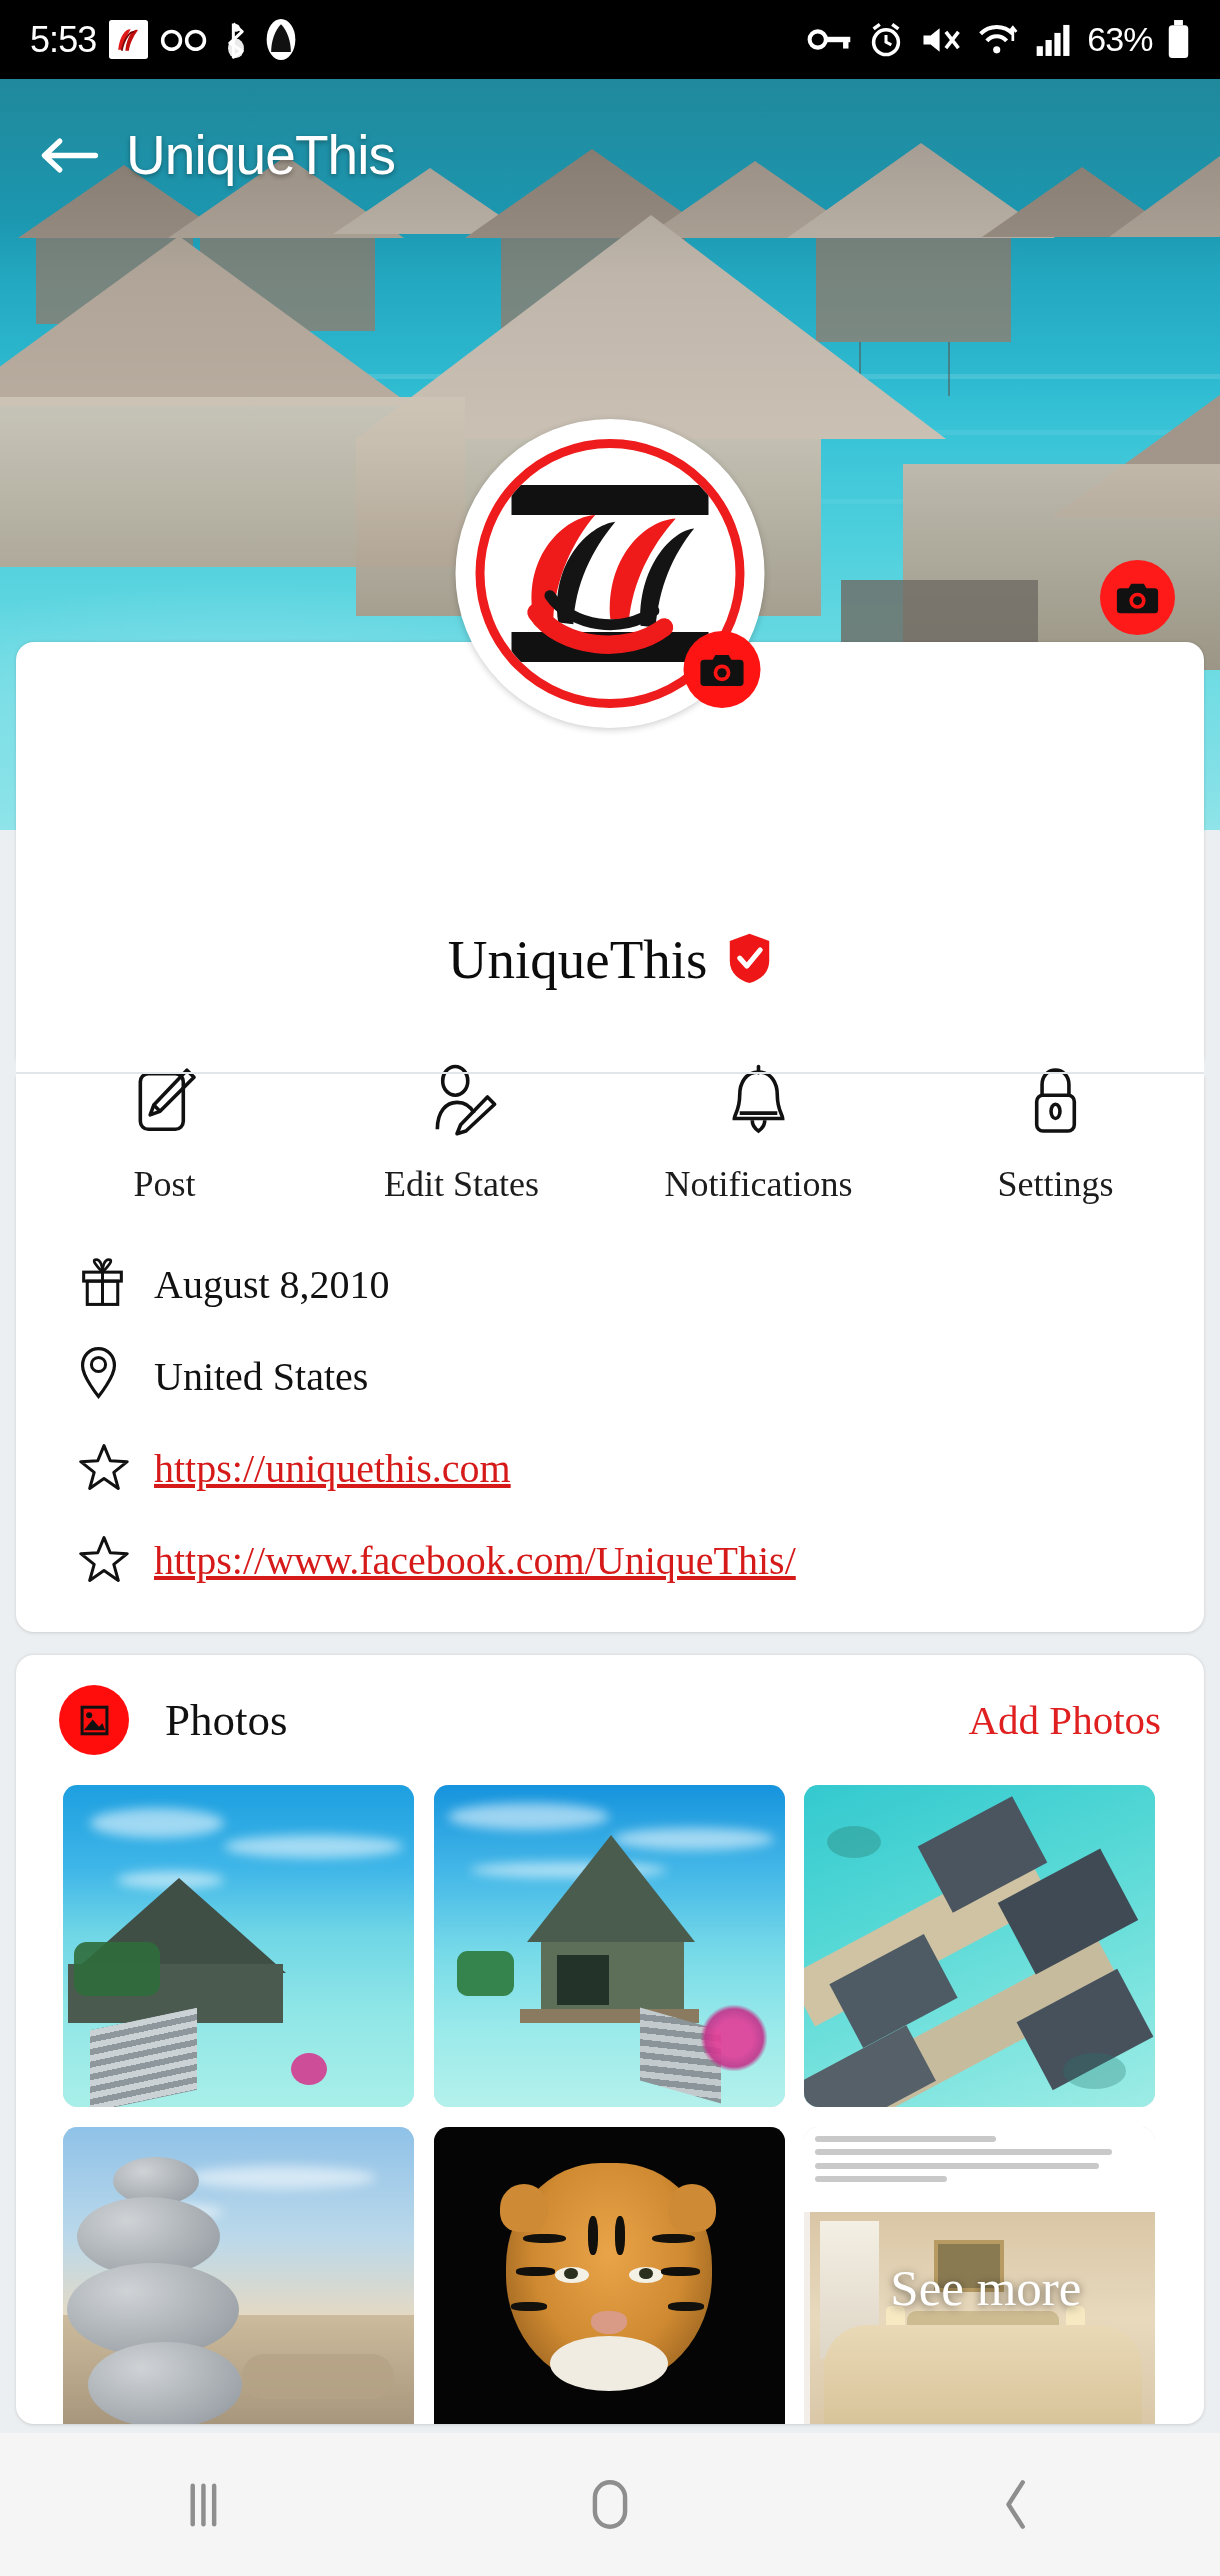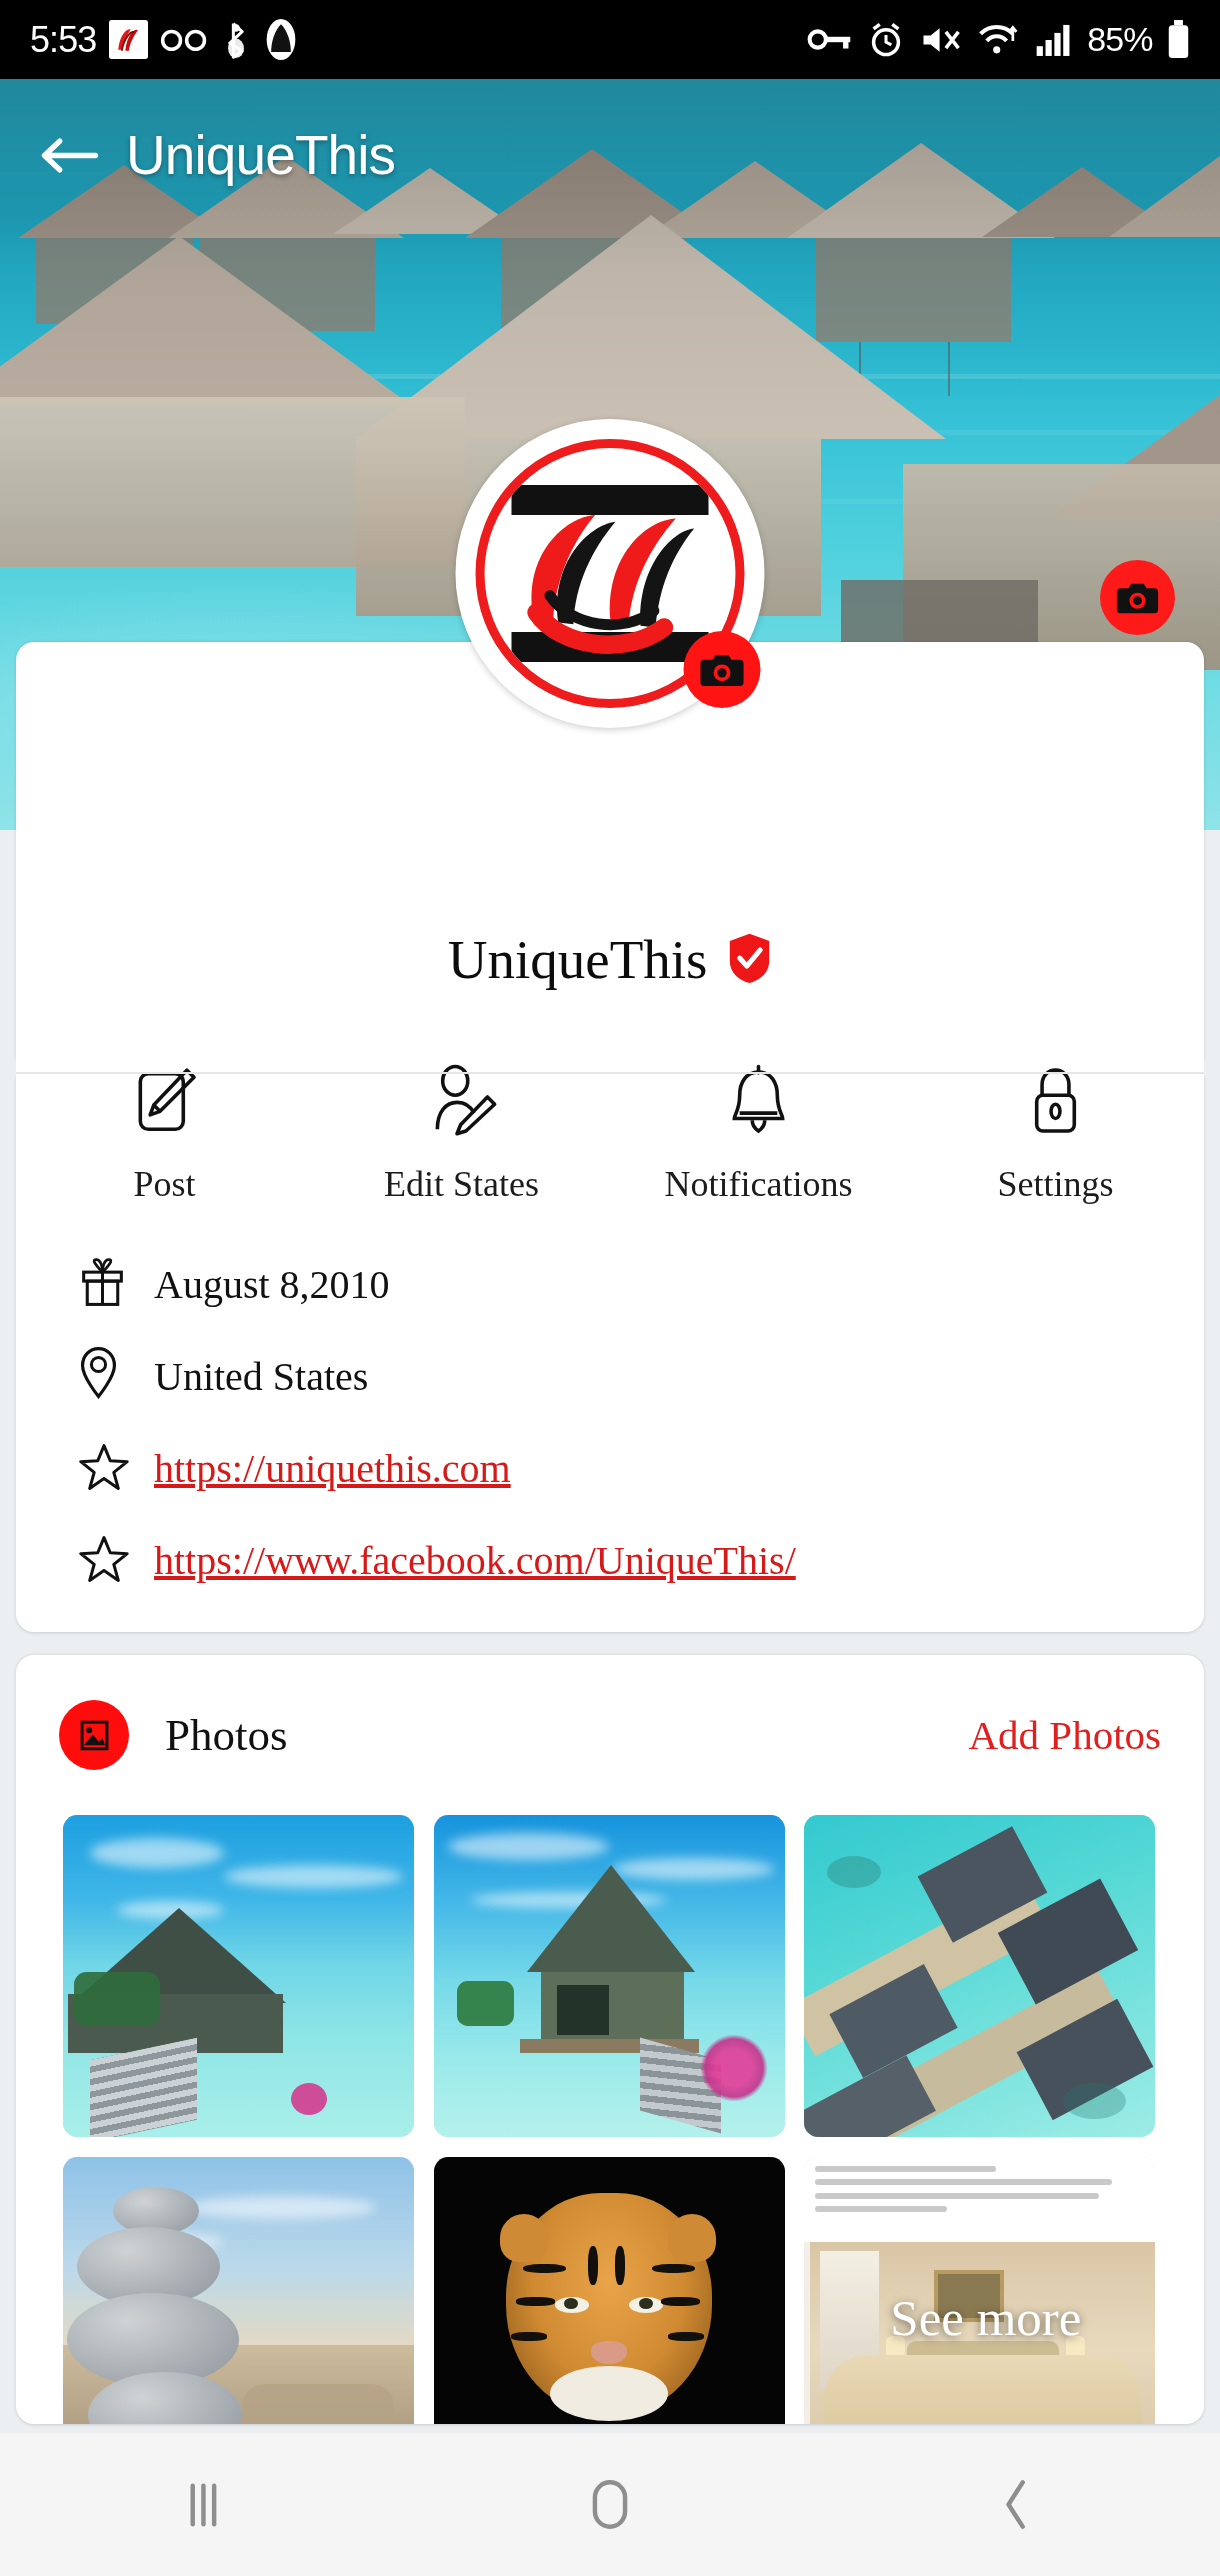--- a/index.html
+++ b/index.html
@@ -120,21 +120,21 @@
   .infolink{
     font-size:40px;color:#d61a1a;text-decoration:underline;
     font-family:"Liberation Serif",serif;cursor:pointer;
   }
 
   
   .photos-card{
     position:absolute;top:1655px;left:16px;width:1188px;height:769px;z-index:10;
     border-radius:18px;overflow:hidden;
   }
-  .photos-head{display:flex;align-items:center;height:160px;padding:0 43px;}
+  .photos-head{display:flex;align-items:center;height:130px;padding:0 43px;}
   .ph-badge{
     width:70px;height:70px;border-radius:50%;background:#ff0d0d;
     display:flex;align-items:center;justify-content:center;
   }
   .ph-title{margin-left:36px;font-size:45px;color:#111;font-family:"Liberation Serif",serif;}
   .ph-add{margin-left:auto;font-size:41px;color:#e02020;font-family:"Liberation Serif",serif;cursor:pointer;}
   .grid{display:flex;flex-wrap:wrap;gap:19.7px;padding:0 47px;}
   .cell{
     width:351px;height:322px;border-radius:14.3px;overflow:hidden;position:relative;
     background:#ddd;cursor:pointer;
@@ -238,21 +238,21 @@
         </svg>
       </span>
       <span class="sb-icon">
         <svg width="39" height="38" viewBox="0 0 44 42">
           <rect x="3" y="28" width="7" height="11" fill="#fff"></rect>
           <rect x="13" y="21" width="7" height="18" fill="#fff"></rect>
           <rect x="23" y="13" width="7" height="26" fill="#fff"></rect>
           <rect x="33" y="4" width="7" height="35" fill="#fff"></rect>
         </svg>
       </span>
-      <span class="sb-batt">85%</span>
+      <span class="sb-batt">63%</span>
       <span class="sb-icon">
         <svg width="23" height="41" viewBox="0 0 26 46">
           <rect x="8" y="1" width="10" height="6" fill="#fff"></rect>
           <rect x="2" y="7" width="22" height="37" rx="4" fill="#fff"></rect>
         </svg>
       </span>
     </div>
   </div>
 
   <div class="cover">

